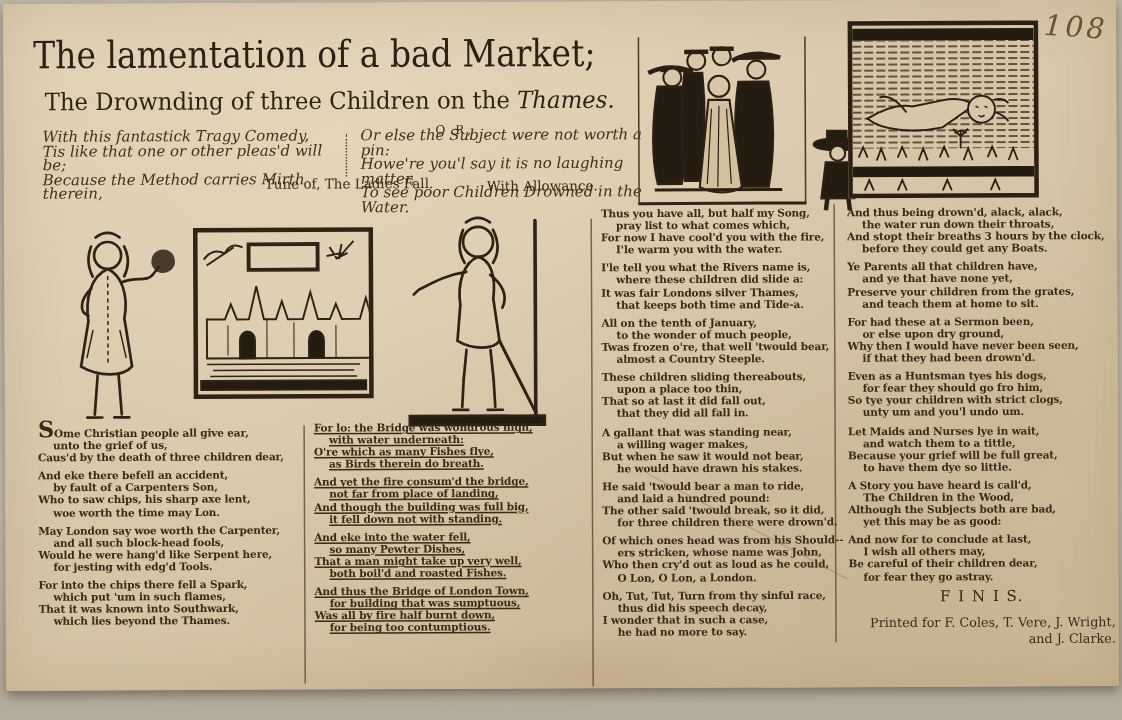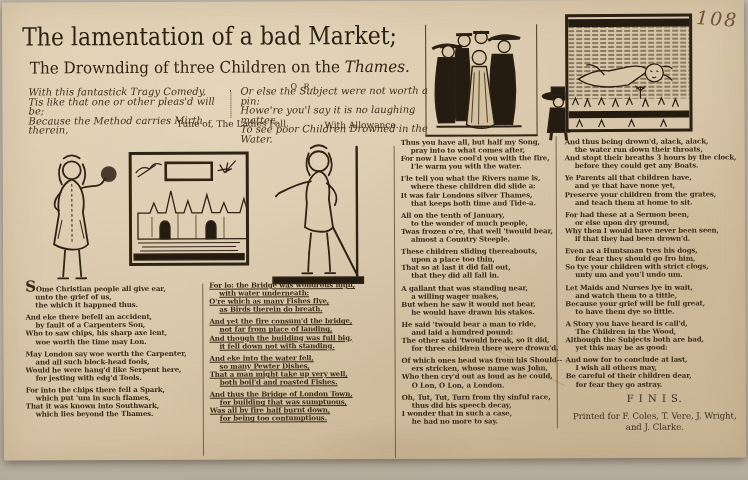--- a/index.html
+++ b/index.html
@@ -31,21 +31,21 @@
   .wc-group{border-left:1px solid #4a3a24;border-right:1px solid #4a3a24;border-bottom:2px solid #2e2315;}
   
   .vrule{position:absolute;border-left:1px solid #55402a;opacity:.75;}
   
   .vcol{position:absolute;font-size:7px;line-height:8.1px;font-weight:700;letter-spacing:-.1px;color:#3a2b18;}
   .stanza{margin:0 0 4px 0;}
   .vline{white-space:nowrap;}
   .vline.ind{padding-left:10px;}
   #col1 .stanza:first-child .vline:first-child::first-letter{font-size:15px;font-weight:700;}
   .finis{text-align:center;font-size:10px;font-weight:400;letter-spacing:1px;margin:6px 0 8px 0;color:#33271a;}
-  .imprint{text-align:center;font-size:8.5px;font-weight:400;line-height:11px;font-style:normal;letter-spacing:0;color:#3a2c1a;}
+  .imprint{text-align:right;font-size:8.5px;font-weight:400;line-height:11px;font-style:normal;letter-spacing:0;color:#3a2c1a;}
   .crease{position:absolute;left:420px;top:350px;width:150px;height:1px;background:rgba(110,80,45,.25);transform:rotate(28deg);}
   .stain{position:absolute;border-radius:50%;pointer-events:none;}
   .stain1{left:300px;top:420px;width:180px;height:50px;background:radial-gradient(ellipse,rgba(140,100,55,.10),rgba(0,0,0,0) 70%);}
   .stain2{left:640px;top:180px;width:90px;height:160px;background:radial-gradient(ellipse,rgba(140,100,55,.08),rgba(0,0,0,0) 70%);}
 </style>
 </head>
 <body>
 
 <div class="scene">
   <div class="paper ink">
@@ -183,21 +183,21 @@
     </div>
 
     <div class="vrule" style="left:199px;top:282px;height:172px;"></div>
     <div class="vrule" style="left:391px;top:145px;height:312px;"></div>
     <div class="vrule" style="left:553px;top:136px;height:292px;"></div>
 
     <div id="col1" class="vcol" style="left:22px;top:280px;width:172px;">
         <div class="stanza">
           <div class="vline">SOme Christian people all give ear,</div>
           <div class="vline ind">unto the grief of us,</div>
-          <div class="vline ind">the which it happned thus.</div>
+          <div class="vline">Caus'd by the death of three children dear,</div>
         </div>
         <div class="stanza">
           <div class="vline">And eke there befell an accident,</div>
           <div class="vline ind">by fault of a Carpenters Son,</div>
           <div class="vline">Who to saw chips, his sharp axe lent,</div>
           <div class="vline ind">woe worth the time may Lon.</div>
         </div>
         <div class="stanza">
           <div class="vline">May London say woe worth the Carpenter,</div>
           <div class="vline ind">and all such block-head fools,</div>
@@ -233,21 +233,21 @@
         <div class="stanza">
           <div class="vline">And thus the Bridge of London Town,</div>
           <div class="vline ind">for building that was sumptuous,</div>
           <div class="vline">Was all by fire half burnt down,</div>
           <div class="vline ind">for being too contumptious.</div>
         </div>
       </div>
     <div id="col3" class="vcol" style="left:398px;top:138px;width:152px;">
         <div class="stanza">
           <div class="vline">Thus you have all, but half my Song,</div>
-          <div class="vline ind">pray into to what comes after,</div>
+          <div class="vline ind">pray list to what comes which,</div>
           <div class="vline">For now I have cool'd you with the fire,</div>
           <div class="vline ind">I'le warm you with the water.</div>
         </div>
         <div class="stanza">
           <div class="vline">I'le tell you what the Rivers name is,</div>
           <div class="vline ind">where these children did slide a:</div>
           <div class="vline">It was fair Londons silver Thames,</div>
           <div class="vline ind">that keeps both time and Tide-a.</div>
         </div>
         <div class="stanza">

